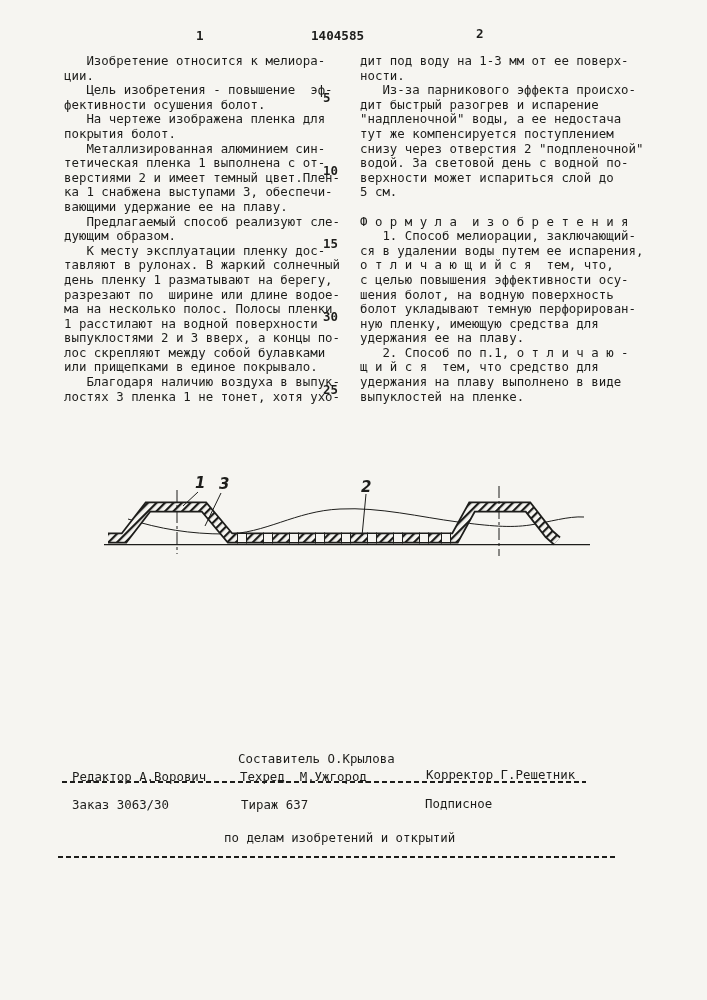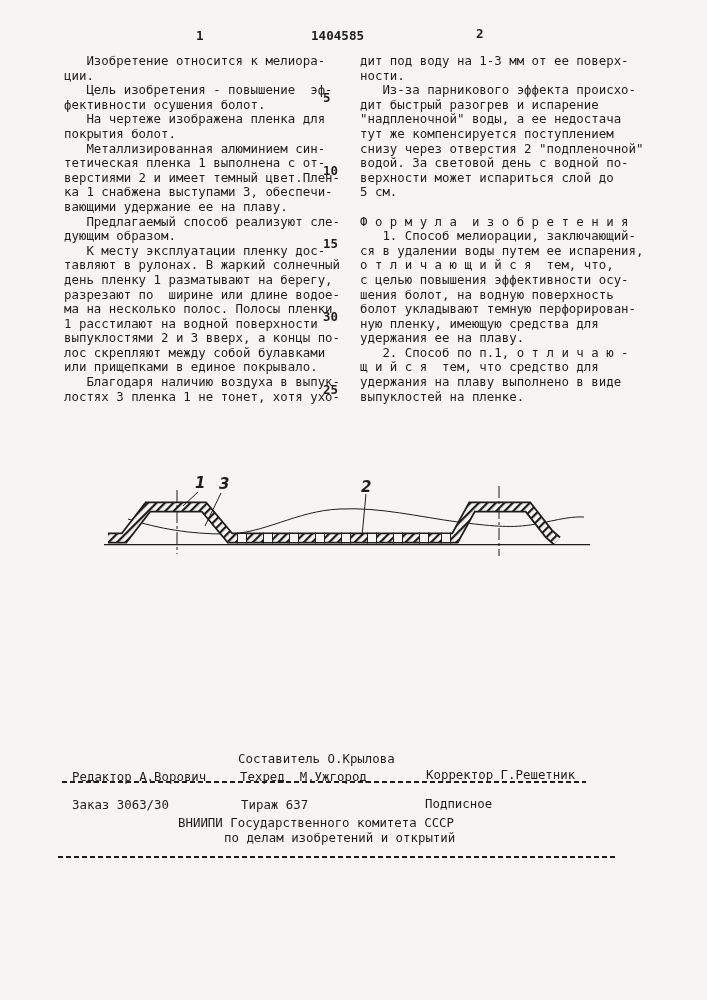--- a/index.html
+++ b/index.html
@@ -149,19 +149,18 @@
   <span class="mono" style="left:64px;top:762px">Редактор А.Ворович</span>
   <span class="mono" style="left:232px;top:762px">Техред  М.Ужгород</span>
   <span class="mono" style="left:418px;top:760px">Корректор Г.Решетник</span>
 
   <div class="dashes dash1"></div>
 
   <span class="mono" style="left:64px;top:790px">Заказ 3063/30</span>
   <span class="mono" style="left:233px;top:790px">Тираж 637</span>
   <span class="mono" style="left:417px;top:789px">Подписное</span>
 
-  <span class="mono" style="left:170px;top:808px">ВНИИПИ Государственного комитета СССР</span>
   <span class="mono" style="left:216px;top:823px">по делам изобретений и открытий</span>
 
   <div class="dashes dash2"></div>
 
 
 </div>
 
 </body></html>

